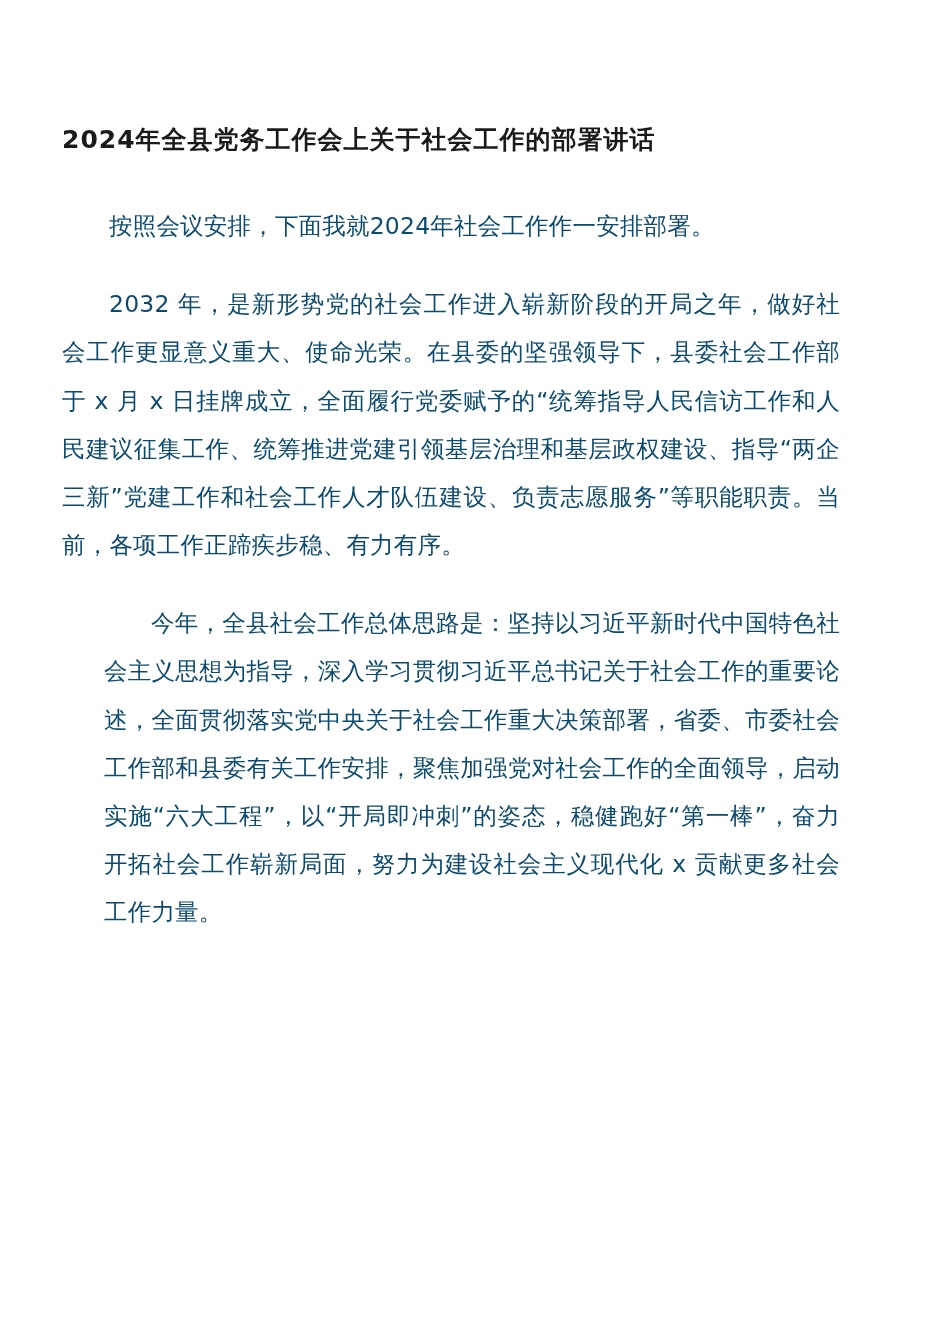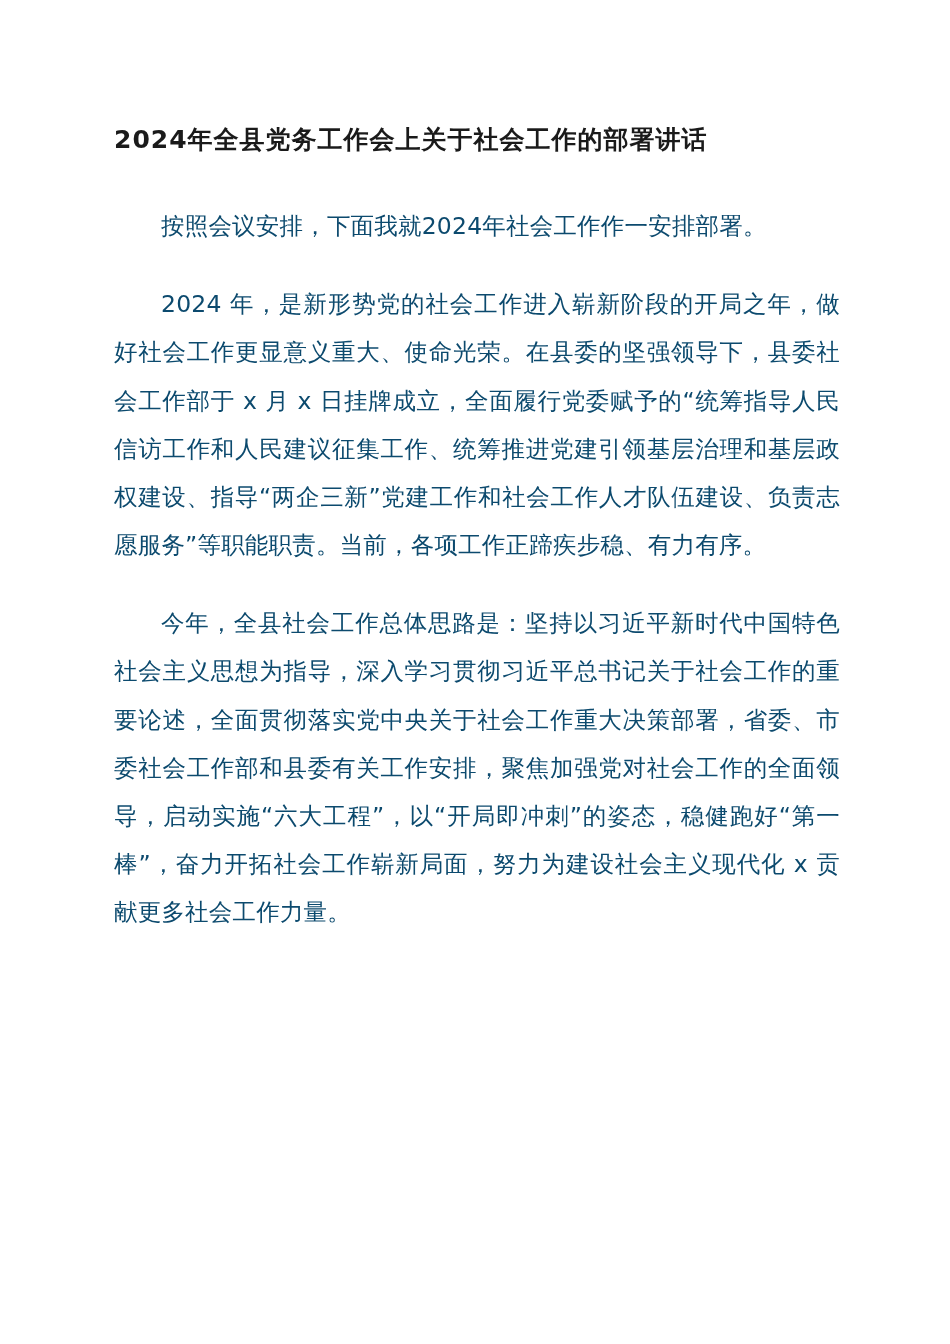--- a/index.html
+++ b/index.html
@@ -10,21 +10,21 @@
   body {
     width: 950px;
     min-height: 1344px;
     font-family: "Liberation Serif", "DejaVu Serif", serif;
     color: #000000;
   }
   .page {
     width: 950px;
     min-height: 1344px;
     box-sizing: border-box;
-    padding: 120px 110px 60px 114px;
+    padding: 120px 110px 60px 62px;
     background: #ffffff;
     border-radius: 22px;
   }
   .doc-title {
     font-family: "DejaVu Sans", "Liberation Sans", sans-serif;
     font-size: 25px;
     font-weight: bold;
     letter-spacing: 1px;
     line-height: 1.6;
     margin: 0 0 42px 0;
@@ -37,28 +37,29 @@
     line-height: 2.05;
     margin: 0 0 30px 0;
     text-align: justify;
     text-justify: inter-ideograph;
     text-indent: 2em;
     color: #0c4a6e;
     letter-spacing: 0.2px;
   }
   .doc-body p:last-child {
     margin-bottom: 0;
+    margin-left: 42px;
   }
 </style>
 </head>
 <body>
 
 <div class="page">
 
   <h1 class="doc-title">2024年全县党务工作会上关于社会工作的部署讲话</h1>
 
   <div class="doc-body">
     <p>按照会议安排，下面我就2024年社会工作作一安排部署。</p>
-    <p>2024 年，是新形势党的社会工作进入崭新阶段的开局之年，做好社会工作更显意义重大、使命光荣。在县委的坚强领导下，县委社会工作部于 x 月 x 日挂牌成立，全面履行党委赋予的“统筹指导人民信访工作和人民建议征集工作、统筹推进党建引领基层治理和基层政权建设、指导“两企三新”党建工作和社会工作人才队伍建设、负责志愿服务”等职能职责。当前，各项工作正蹄疾步稳、有力有序。</p>
+    <p>2032 年，是新形势党的社会工作进入崭新阶段的开局之年，做好社会工作更显意义重大、使命光荣。在县委的坚强领导下，县委社会工作部于 x 月 x 日挂牌成立，全面履行党委赋予的“统筹指导人民信访工作和人民建议征集工作、统筹推进党建引领基层治理和基层政权建设、指导“两企三新”党建工作和社会工作人才队伍建设、负责志愿服务”等职能职责。当前，各项工作正蹄疾步稳、有力有序。</p>
     <p>今年，全县社会工作总体思路是：坚持以习近平新时代中国特色社会主义思想为指导，深入学习贯彻习近平总书记关于社会工作的重要论述，全面贯彻落实党中央关于社会工作重大决策部署，省委、市委社会工作部和县委有关工作安排，聚焦加强党对社会工作的全面领导，启动实施“六大工程”，以“开局即冲刺”的姿态，稳健跑好“第一棒”，奋力开拓社会工作崭新局面，努力为建设社会主义现代化 x 贡献更多社会工作力量。</p>
   </div>
 
 </div>
 
 </body></html>

